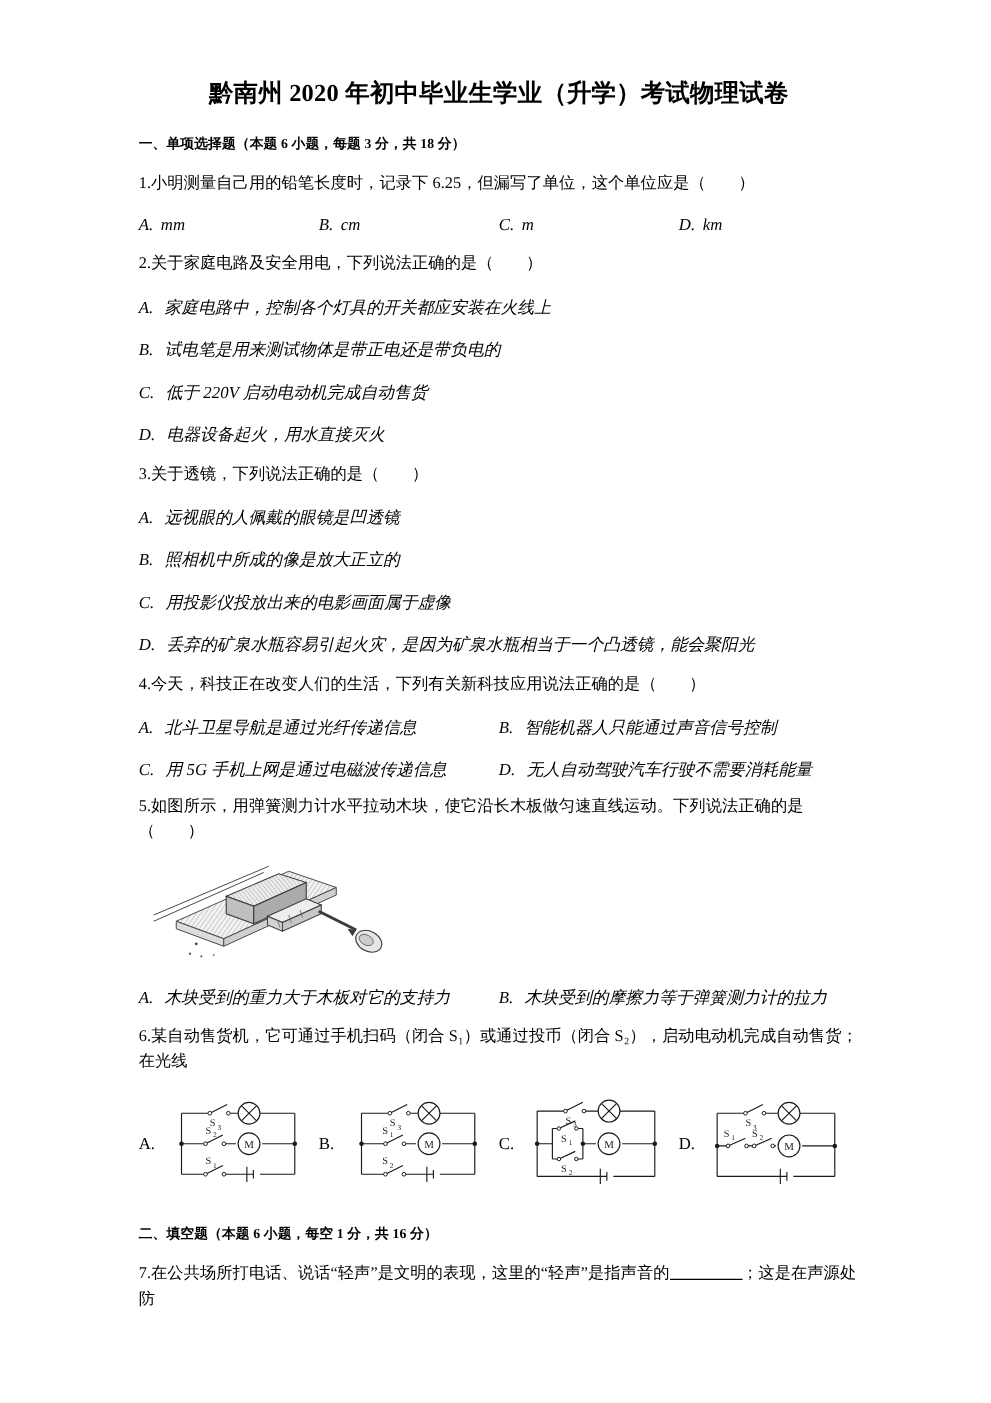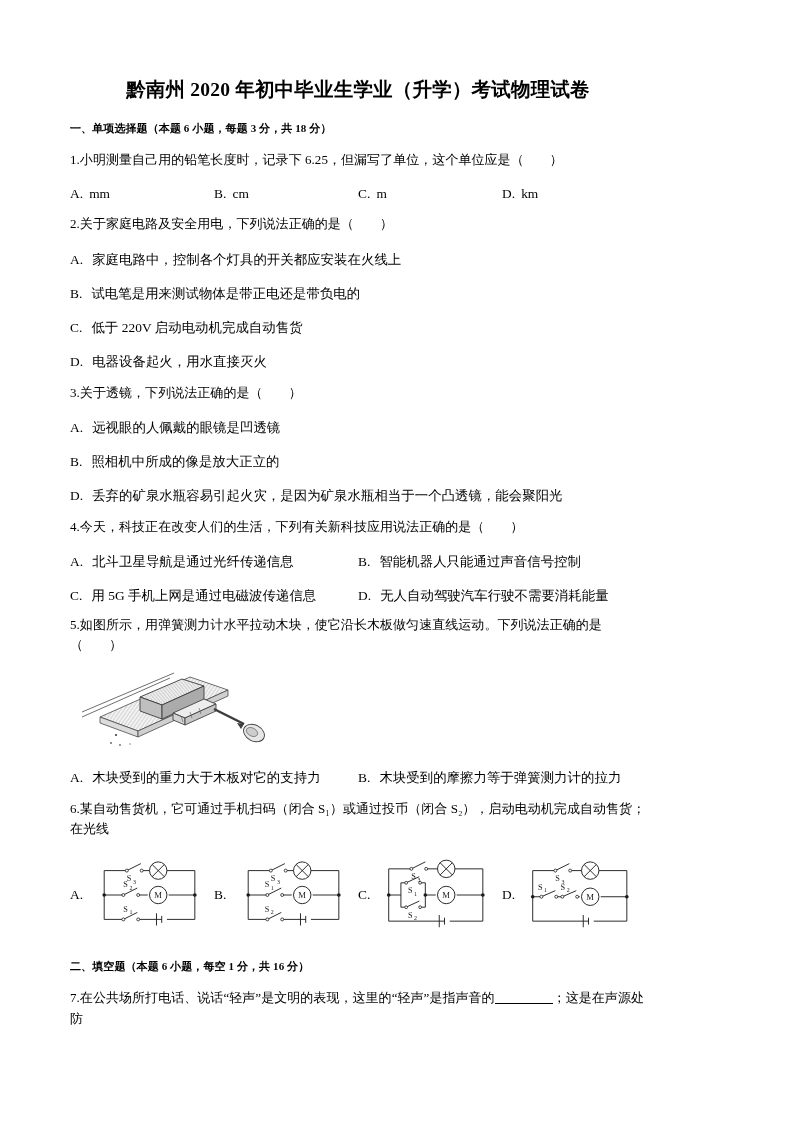--- a/index.html
+++ b/index.html
@@ -13,21 +13,22 @@
     font-family: "Liberation Serif", "DejaVu Serif", serif;
     color: #000000;
     overflow: hidden;
     position: relative;
   }
   .page {
     position: relative;
     width: 714px;
     height: 1122px;
     box-sizing: border-box;
-    padding: 14px 68px 0 70px;
+    padding: 0 68px 0 70px;
+    margin-left: 41px;
   }
 
   
   .doc-title {
     text-align: center;
     font-weight: bold;
     font-size: 19.5px;
     letter-spacing: 0.2px;
     margin: 0;
     padding-top: 63px;
@@ -61,20 +62,21 @@
     font-size: 13.4px;
     padding-top: 16px;
     letter-spacing: 0.05px;
   }
   .opt-row.cols4 > .opt { width: 25%; }
   .opt-row.cols2 > .opt { width: 50%; }
   .opt-row.cols1 > .opt { width: 100%; }
   .opt {
     display: block;
     white-space: nowrap;
+    font-style: italic;
   }
   .opt .lbl { margin-right: 6px; }
   .opt.indent .lbl { margin-right: 9px; }
 
   
   .figure-spring {
     padding-top: 10px;
     padding-left: 8px;
   }
   .figure-spring svg { display: block; }
@@ -136,20 +138,23 @@
   <div class="opt-row cols1">
     <span class="opt indent"><span class="lbl">D.</span><span>电器设备起火，用水直接灭火</span></span>
   </div>
 
   <div class="q-stem">3.关于透镜，下列说法正确的是（　　）</div>
   <div class="opt-row cols1">
     <span class="opt indent"><span class="lbl">A.</span><span>远视眼的人佩戴的眼镜是凹透镜</span></span>
   </div>
   <div class="opt-row cols1">
     <span class="opt indent"><span class="lbl">B.</span><span>照相机中所成的像是放大正立的</span></span>
+  </div>
+  <div class="opt-row cols1">
+    <span class="opt indent"><span class="lbl">C.</span><span>用投影仪投放出来的电影画面属于虚像</span></span>
   </div>
   <div class="opt-row cols1">
     <span class="opt indent"><span class="lbl">D.</span><span>丢弃的矿泉水瓶容易引起火灾，是因为矿泉水瓶相当于一个凸透镜，能会聚阳光</span></span>
   </div>
 
   <div class="q-stem">4.今天，科技正在改变人们的生活，下列有关新科技应用说法正确的是（　　）</div>
   <div class="opt-row cols2">
     <span class="opt indent"><span class="lbl">A.</span><span>北斗卫星导航是通过光纤传递信息</span></span>
     <span class="opt indent"><span class="lbl">B.</span><span>智能机器人只能通过声音信号控制</span></span>
   </div>

